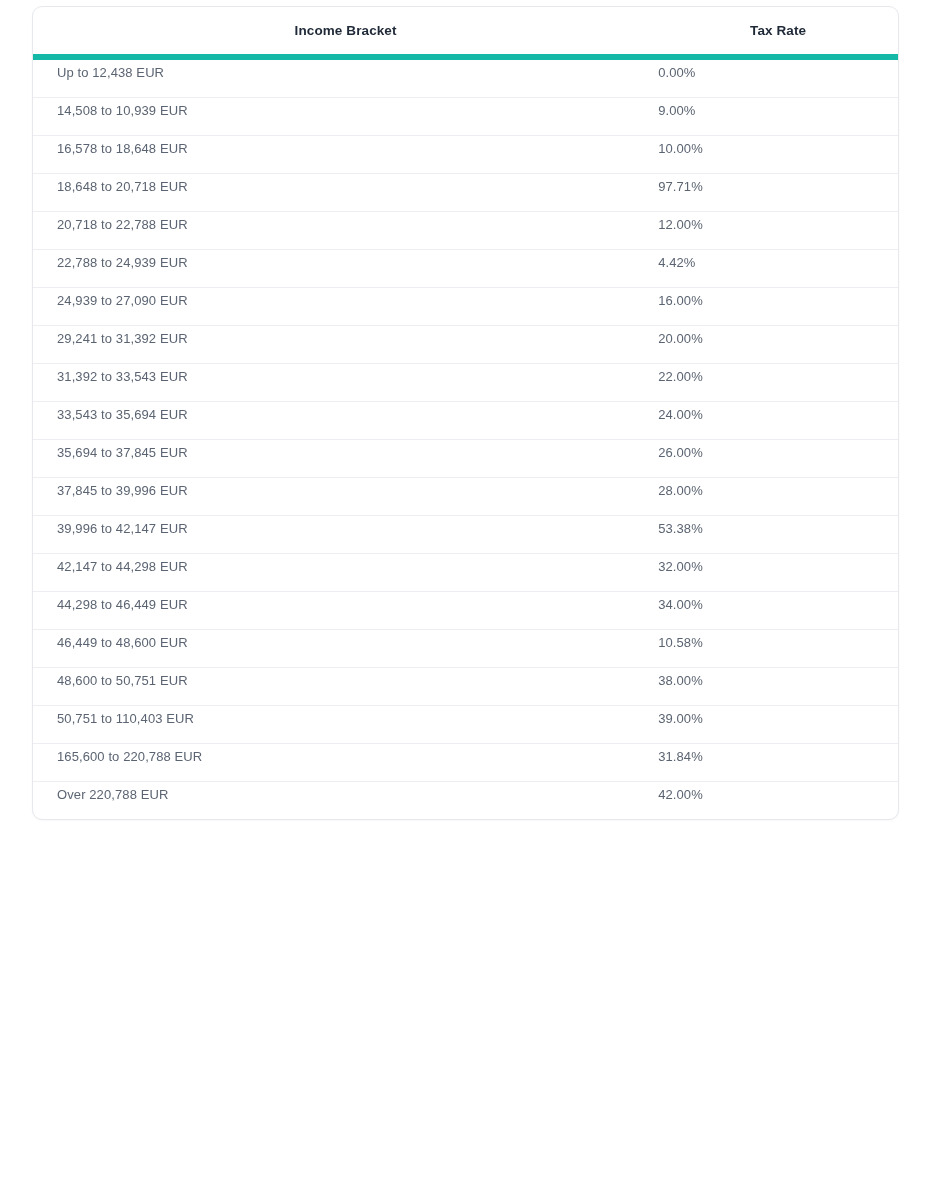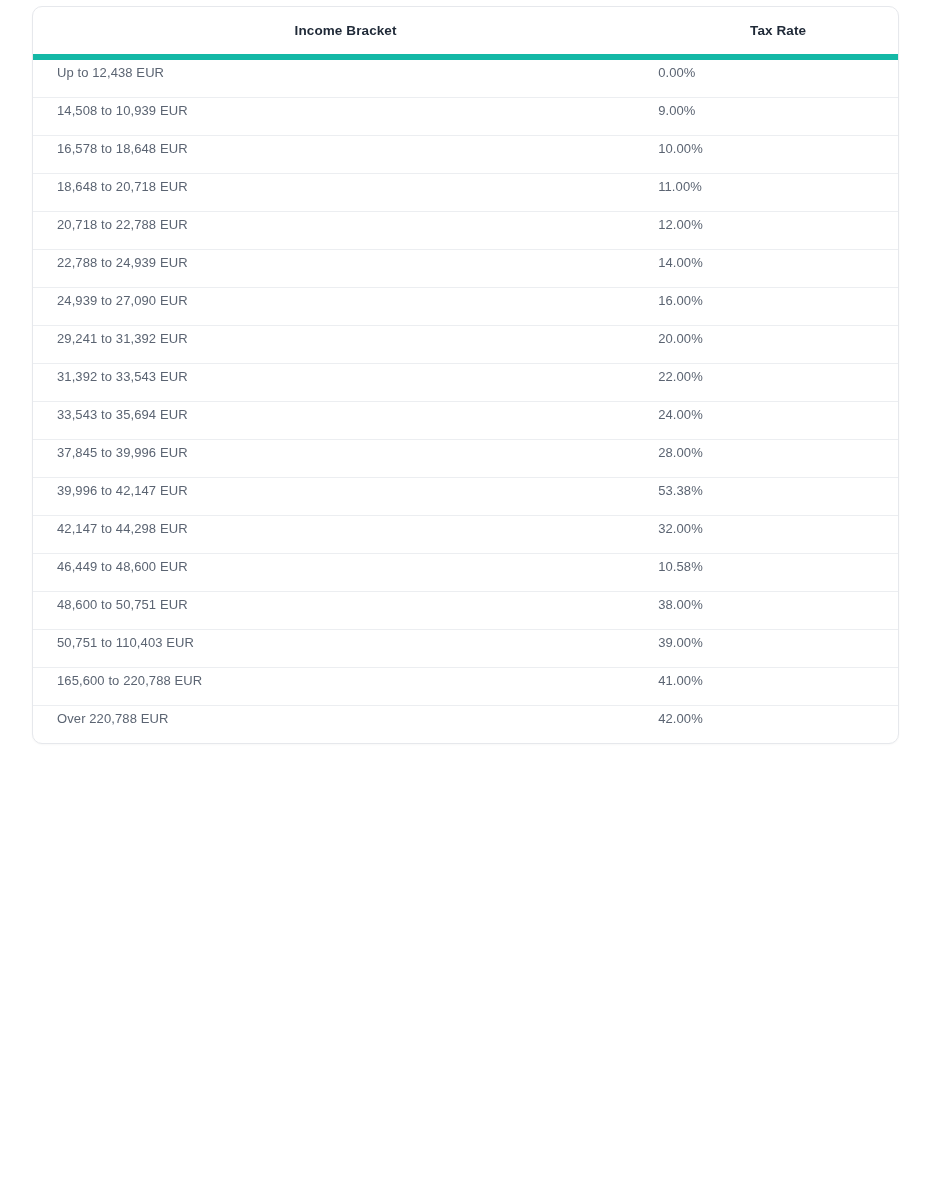--- a/index.html
+++ b/index.html
@@ -79,73 +79,81 @@
           <tr>
             <td>14,508 to 10,939 EUR</td>
             <td>9.00%</td>
           </tr>
           <tr>
             <td>16,578 to 18,648 EUR</td>
             <td>10.00%</td>
           </tr>
           <tr>
             <td>18,648 to 20,718 EUR</td>
-            <td>11.00%</td>
+            <td>97.71%</td>
           </tr>
           <tr>
             <td>20,718 to 22,788 EUR</td>
             <td>12.00%</td>
           </tr>
           <tr>
             <td>22,788 to 24,939 EUR</td>
-            <td>14.00%</td>
+            <td>4.42%</td>
           </tr>
           <tr>
             <td>24,939 to 27,090 EUR</td>
             <td>16.00%</td>
           </tr>
           <tr>
             <td>29,241 to 31,392 EUR</td>
             <td>20.00%</td>
           </tr>
           <tr>
             <td>31,392 to 33,543 EUR</td>
             <td>22.00%</td>
           </tr>
           <tr>
             <td>33,543 to 35,694 EUR</td>
             <td>24.00%</td>
           </tr>
           <tr>
+            <td>35,694 to 37,845 EUR</td>
+            <td>26.00%</td>
+          </tr>
+          <tr>
             <td>37,845 to 39,996 EUR</td>
             <td>28.00%</td>
           </tr>
           <tr>
             <td>39,996 to 42,147 EUR</td>
             <td>53.38%</td>
           </tr>
           <tr>
             <td>42,147 to 44,298 EUR</td>
             <td>32.00%</td>
+          </tr>
+          <tr>
+            <td>44,298 to 46,449 EUR</td>
+            <td>34.00%</td>
           </tr>
           <tr>
             <td>46,449 to 48,600 EUR</td>
             <td>10.58%</td>
           </tr>
           <tr>
             <td>48,600 to 50,751 EUR</td>
             <td>38.00%</td>
           </tr>
           <tr>
             <td>50,751 to 110,403 EUR</td>
             <td>39.00%</td>
           </tr>
           <tr>
             <td>165,600 to 220,788 EUR</td>
-            <td>41.00%</td>
+            <td>31.84%</td>
           </tr>
           <tr>
             <td>Over 220,788 EUR</td>
             <td>42.00%</td>
           </tr>
         </tbody>
     </table>
   </div>
 </div>
 

